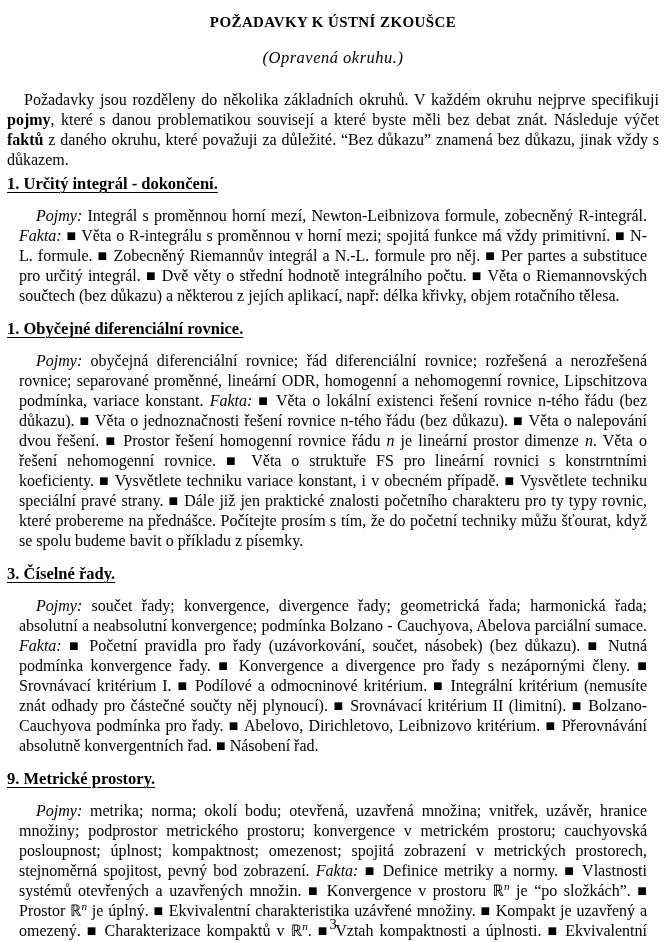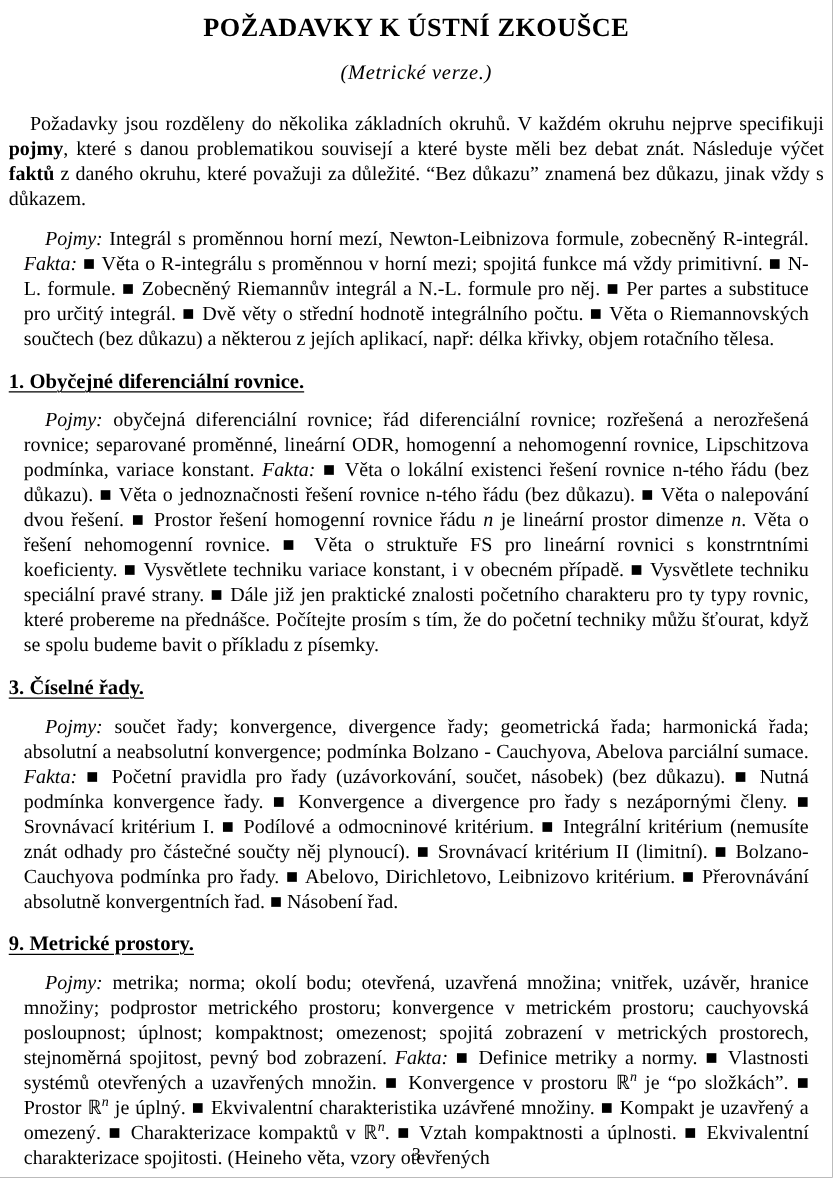--- a/index.html
+++ b/index.html
@@ -9,21 +9,21 @@
     margin:0 auto;
     background:#ffffff;color:#000000;
     font-family:"Liberation Serif", serif;
     font-size:16px;line-height:20px;
     text-align:justify;
     box-sizing:border-box;
     padding:6px 7px 0 7px;
     overflow:hidden;
   }
   .doc-title{
-    font-size:21px;line-height:24px;
+    font-size:15px;line-height:24px;
     font-weight:700;
     text-align:center;
     margin:4px 0 0 0;
     letter-spacing:.4px;
   }
   .doc-subtitle{
     font-style:italic;
     font-size:16.5px;
     text-align:center;
     margin:14px 0 0 0;
@@ -51,25 +51,26 @@
     font-size:14.5px;
   }
 </style>
 </head>
 <body>
 
 <div class="page">
 
   <h1 class="doc-title">POŽADAVKY K ÚSTNÍ ZKOUŠCE</h1>
 
-  <div class="doc-subtitle">(Metrické verze.)</div>
+  <div class="doc-subtitle">(Opravená okruhu.)</div>
 
   <p class="intro"><span>Požadavky jsou rozděleny do několika základních okruhů. V každém okruhu nejprve specifikuji </span><span class="seg-b">pojmy</span><span>, které s danou problematikou souvisejí a které byste měli bez debat znát. Následuje výčet </span><span class="seg-b">faktů</span><span> z daného okruhu, které považuji za důležité. “Bez důkazu” znamená bez důkazu, jinak vždy s důkazem.</span></p>
 
   <section>
+    <h2 class="sec-heading">1. Určitý integrál - dokončení.</h2>
     <p class="sec-body"><span class="seg-i">Pojmy:</span><span> Integrál s proměnnou horní mezí, Newton-Leibnizova formule, zobecněný R-integrál. </span><span class="seg-i">Fakta:</span><span> ■ Věta o R-integrálu s proměnnou v horní mezi; spojitá funkce má vždy primitivní. ■ N-L. formule. ■ Zobecněný Riemannův integrál a N.-L. formule pro něj. ■ Per partes a substituce pro určitý integrál. ■ Dvě věty o střední hodnotě integrálního počtu. ■ Věta o Riemannovských součtech (bez důkazu) a některou z jejích aplikací, např: délka křivky, objem rotačního tělesa.</span></p>
   </section>
 
   <section>
     <h2 class="sec-heading">1. Obyčejné diferenciální rovnice.</h2>
     <p class="sec-body"><span class="seg-i">Pojmy:</span><span> obyčejná diferenciální rovnice; řád diferenciální rovnice; rozřešená a nerozřešená rovnice; separované proměnné, lineární ODR, homogenní a nehomogenní rovnice, Lipschitzova podmínka, variace konstant. </span><span class="seg-i">Fakta:</span><span> ■ Věta o lokální existenci řešení rovnice n-tého řádu (bez důkazu). ■ Věta o jednoznačnosti řešení rovnice n-tého řádu (bez důkazu). ■ Věta o nalepování dvou řešení. ■ Prostor řešení homogenní rovnice řádu </span><span class="seg-i">n</span><span> je lineární prostor dimenze </span><span class="seg-i">n</span><span>. Věta o řešení nehomogenní rovnice. ■ Věta o struktuře FS pro lineární rovnici s konstrntními koeficienty. ■ Vysvětlete techniku variace konstant, i v obecném případě. ■ Vysvětlete techniku speciální pravé strany. ■ Dále již jen praktické znalosti početního charakteru pro ty typy rovnic, které probereme na přednášce. Počítejte prosím s tím, že do početní techniky můžu šťourat, když se spolu budeme bavit o příkladu z písemky.</span></p>
   </section>
 
   <section>
     <h2 class="sec-heading">3. Číselné řady.</h2>

